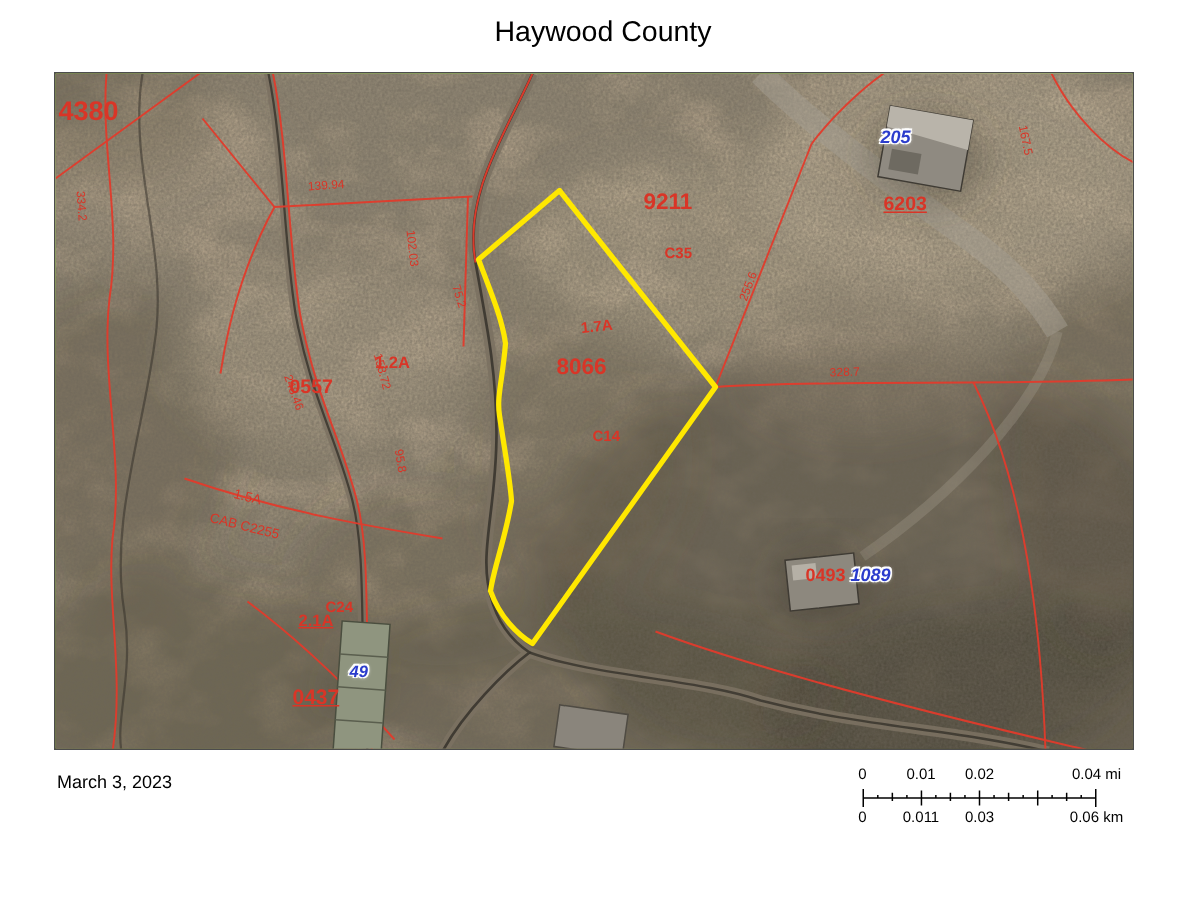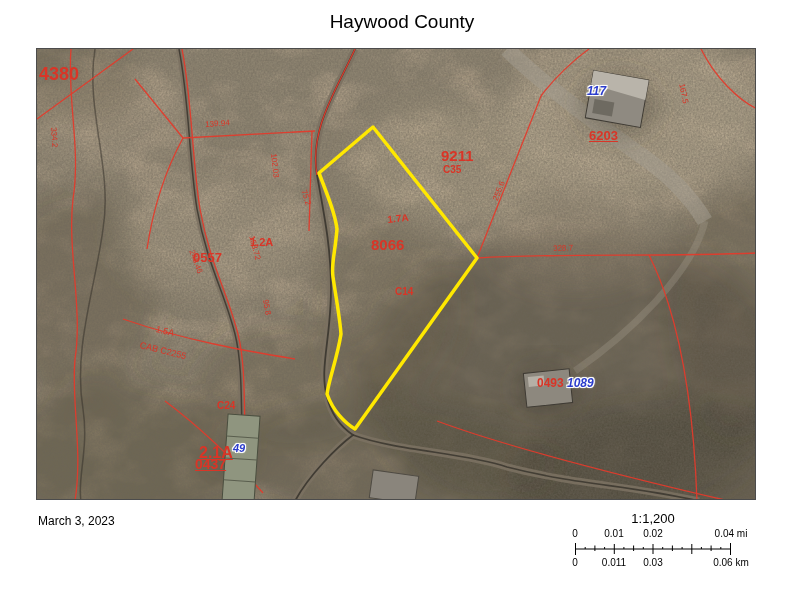--- a/index.html
+++ b/index.html
@@ -120,54 +120,53 @@
         <line x1="188" y1="432" x2="220" y2="432" stroke="#5a5e4e" stroke-width="1"></line>
       </g>
       <rect x="334" y="424" width="46" height="28" fill="#8a857c" stroke="#4f4b43" stroke-width="1" transform="rotate(8 357 438)"></rect>
     </g>
 
     <path d="M336,78 L282,124 C292,150 298,165 300,180 C298,205 294,215 296,228 C300,255 303,270 304,285 C300,310 292,330 290,345 C296,362 308,374 318,380 L440,209 Z" fill="none" stroke="#ffe800" stroke-width="3.5" stroke-linejoin="round"></path>
   </svg>
 
   <div class="label-layer">
       <span class="map-label" style="left: 2px; top: 16px; font-size: 18px; color: rgb(217, 53, 39);">4380</span>
-      <span class="map-label" style="left: 404px; top: 78px; font-size: 15px; color: rgb(217, 53, 39); margin-top: 21px;">9211</span>
+      <span class="map-label" style="left: 392px; top: 78px; font-size: 15px; color: rgb(217, 53, 39);">9211</span>
       <span class="map-label" style="left: 334px; top: 188px; font-size: 15px; color: rgb(217, 53, 39);">8066</span>
       <span class="map-label" style="left: 165px; top: 188px; font-size: 11px; color: rgb(217, 53, 39); padding-left: 48px;">1.2A</span>
       <span class="map-label" style="left: 156px; top: 202px; font-size: 13px; color: rgb(217, 53, 39);">0557</span>
       <span class="map-label" style="left: 406px; top: 116px; font-size: 10px; color: rgb(217, 53, 39);">C35</span>
       <span class="map-label" style="left: 358px; top: 238px; font-size: 10px; color: rgb(217, 53, 39);">C14</span>
       <span class="map-label" style="left: 552px; top: 80px; font-size: 13px; color: rgb(217, 53, 39); text-decoration: underline;">6203</span>
       <span class="map-label" style="left: 500px; top: 328px; font-size: 12px; color: rgb(217, 53, 39);">0493</span>
-      <span class="map-label" style="left: 162px; top: 396px; font-size: 16px; color: rgb(217, 53, 39); text-decoration: underline;">2.1A</span>
+      <span class="map-label" style="left: 162px; top: 360px; font-size: 11px; color: rgb(217, 53, 39); text-decoration: underline;">2.1A</span>
       <span class="map-label" style="left: 158px; top: 408px; font-size: 14px; color: rgb(217, 53, 39); text-decoration: underline;">0437</span>
       <span class="map-label" style="left: 180px; top: 352px; font-size: 10px; color: rgb(217, 53, 39);">C24</span>
       <span class="map-label" style="left: 350px; top: 166px; font-size: 10px; color: rgb(217, 53, 39); transform: rotate(-6deg);">1.7A</span>
       <span class="map-label" style="left: 120px; top: 276px; font-size: 9px; color: rgb(217, 53, 39); font-weight: 400; transform: rotate(14deg);">1.5A</span>
       <span class="map-label" style="left: 104px; top: 292px; font-size: 9px; color: rgb(217, 53, 39); font-weight: 400; transform: rotate(14deg);">CAB C2255</span>
       <span class="map-label" style="left: 168px; top: 72px; font-size: 8px; color: rgb(217, 53, 39); font-weight: 400; transform: rotate(-4deg);">139.94</span>
       <span class="map-label" style="left: 240px; top: 104px; font-size: 8px; color: rgb(217, 53, 39); font-weight: 400; transform: rotate(84deg);">102.03</span>
       <span class="map-label" style="left: 270px; top: 140px; font-size: 8px; color: rgb(217, 53, 39); font-weight: 400; transform: rotate(72deg);">75.2</span>
       <span class="map-label" style="left: 218px; top: 186px; font-size: 8px; color: rgb(217, 53, 39); font-weight: 400; transform: rotate(75deg);">158.72</span>
       <span class="map-label" style="left: 232px; top: 250px; font-size: 8px; color: rgb(217, 53, 39); font-weight: 400; transform: rotate(80deg);">95.8</span>
       <span class="map-label" style="left: 158px; top: 200px; font-size: 8px; color: rgb(217, 53, 39); font-weight: 400; transform: rotate(70deg);">248.46</span>
       <span class="map-label" style="left: 455px; top: 150px; font-size: 8px; color: rgb(217, 53, 39); font-weight: 400; transform: rotate(-69deg);">255.6</span>
       <span class="map-label" style="left: 516px; top: 196px; font-size: 8px; color: rgb(217, 53, 39); font-weight: 400; transform: rotate(-2deg);">328.7</span>
       <span class="map-label" style="left: 20px; top: 78px; font-size: 8px; color: rgb(217, 53, 39); font-weight: 400; transform: rotate(86deg);">334.2</span>
       <span class="map-label" style="left: 648px; top: 34px; font-size: 8px; color: rgb(217, 53, 39); font-weight: 400; transform: rotate(78deg);">167.5</span>
-      <span class="map-label halo" style="left: 550px; top: 36px; font-size: 12px; color: rgb(43, 60, 204);">117</span>
+      <span class="map-label halo" style="left: 550px; top: 36px; font-size: 12px; color: rgb(43, 60, 204);">205</span>
       <span class="map-label halo" style="left: 530px; top: 328px; font-size: 12px; color: rgb(43, 60, 204);">1089</span>
       <span class="map-label halo" style="left: 196px; top: 394px; font-size: 11px; color: rgb(43, 60, 204);">49</span>
     </div>
 </div>
 
 <div class="map-date">March 3, 2023</div>
 
 <div class="scale-wrap">
-  <div class="scale-ratio">1:1,200</div>
   <div class="scale-row">
       <span class="scale-label" style="left: 0%;">0</span>
       <span class="scale-label" style="left: 25%;">0.01</span>
       <span class="scale-label" style="left: 50%;">0.02</span>
       <span class="scale-label" style="left: 100%;">0.04 mi</span>
     </div>
   <svg class="scale-ticks" width="156" height="16" stroke="#000" stroke-width="1">
       <line x1="0.5" y1="8" x2="155.5" y2="8"></line>
       <line x1="0.5" y1="2" x2="0.5" y2="14"></line>
       <line x1="10.2" y1="6" x2="10.2" y2="8"></line>

